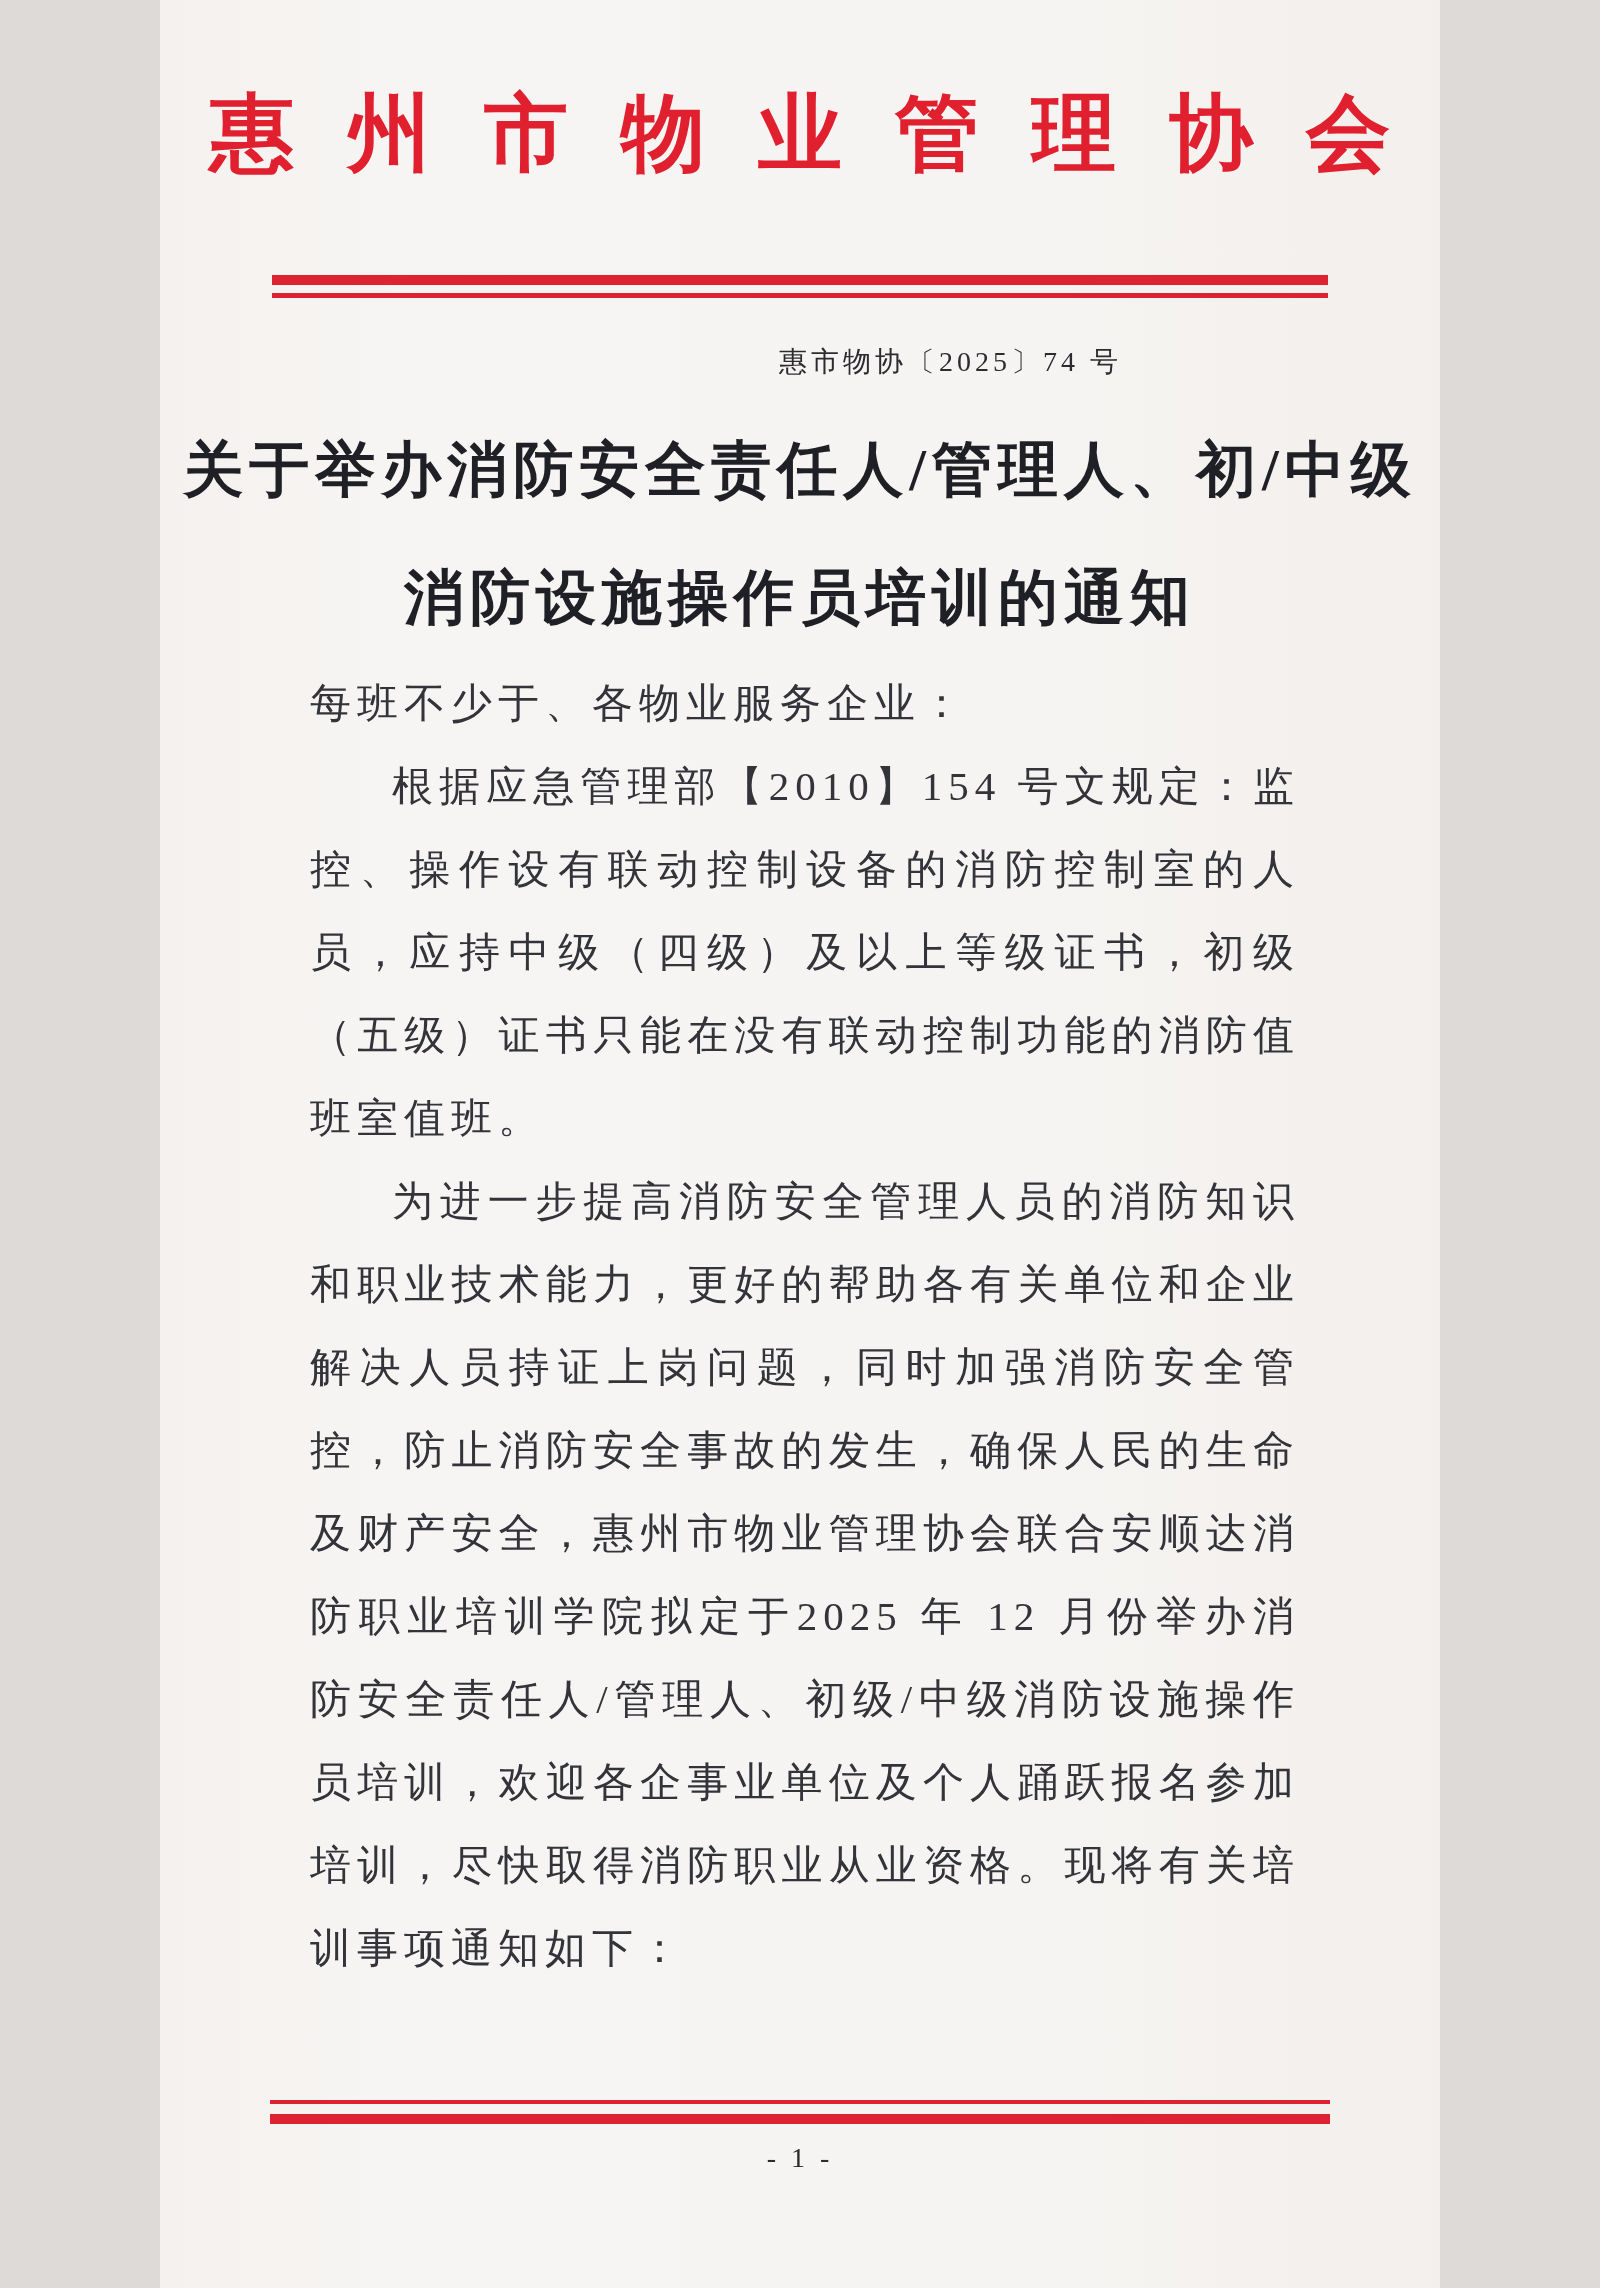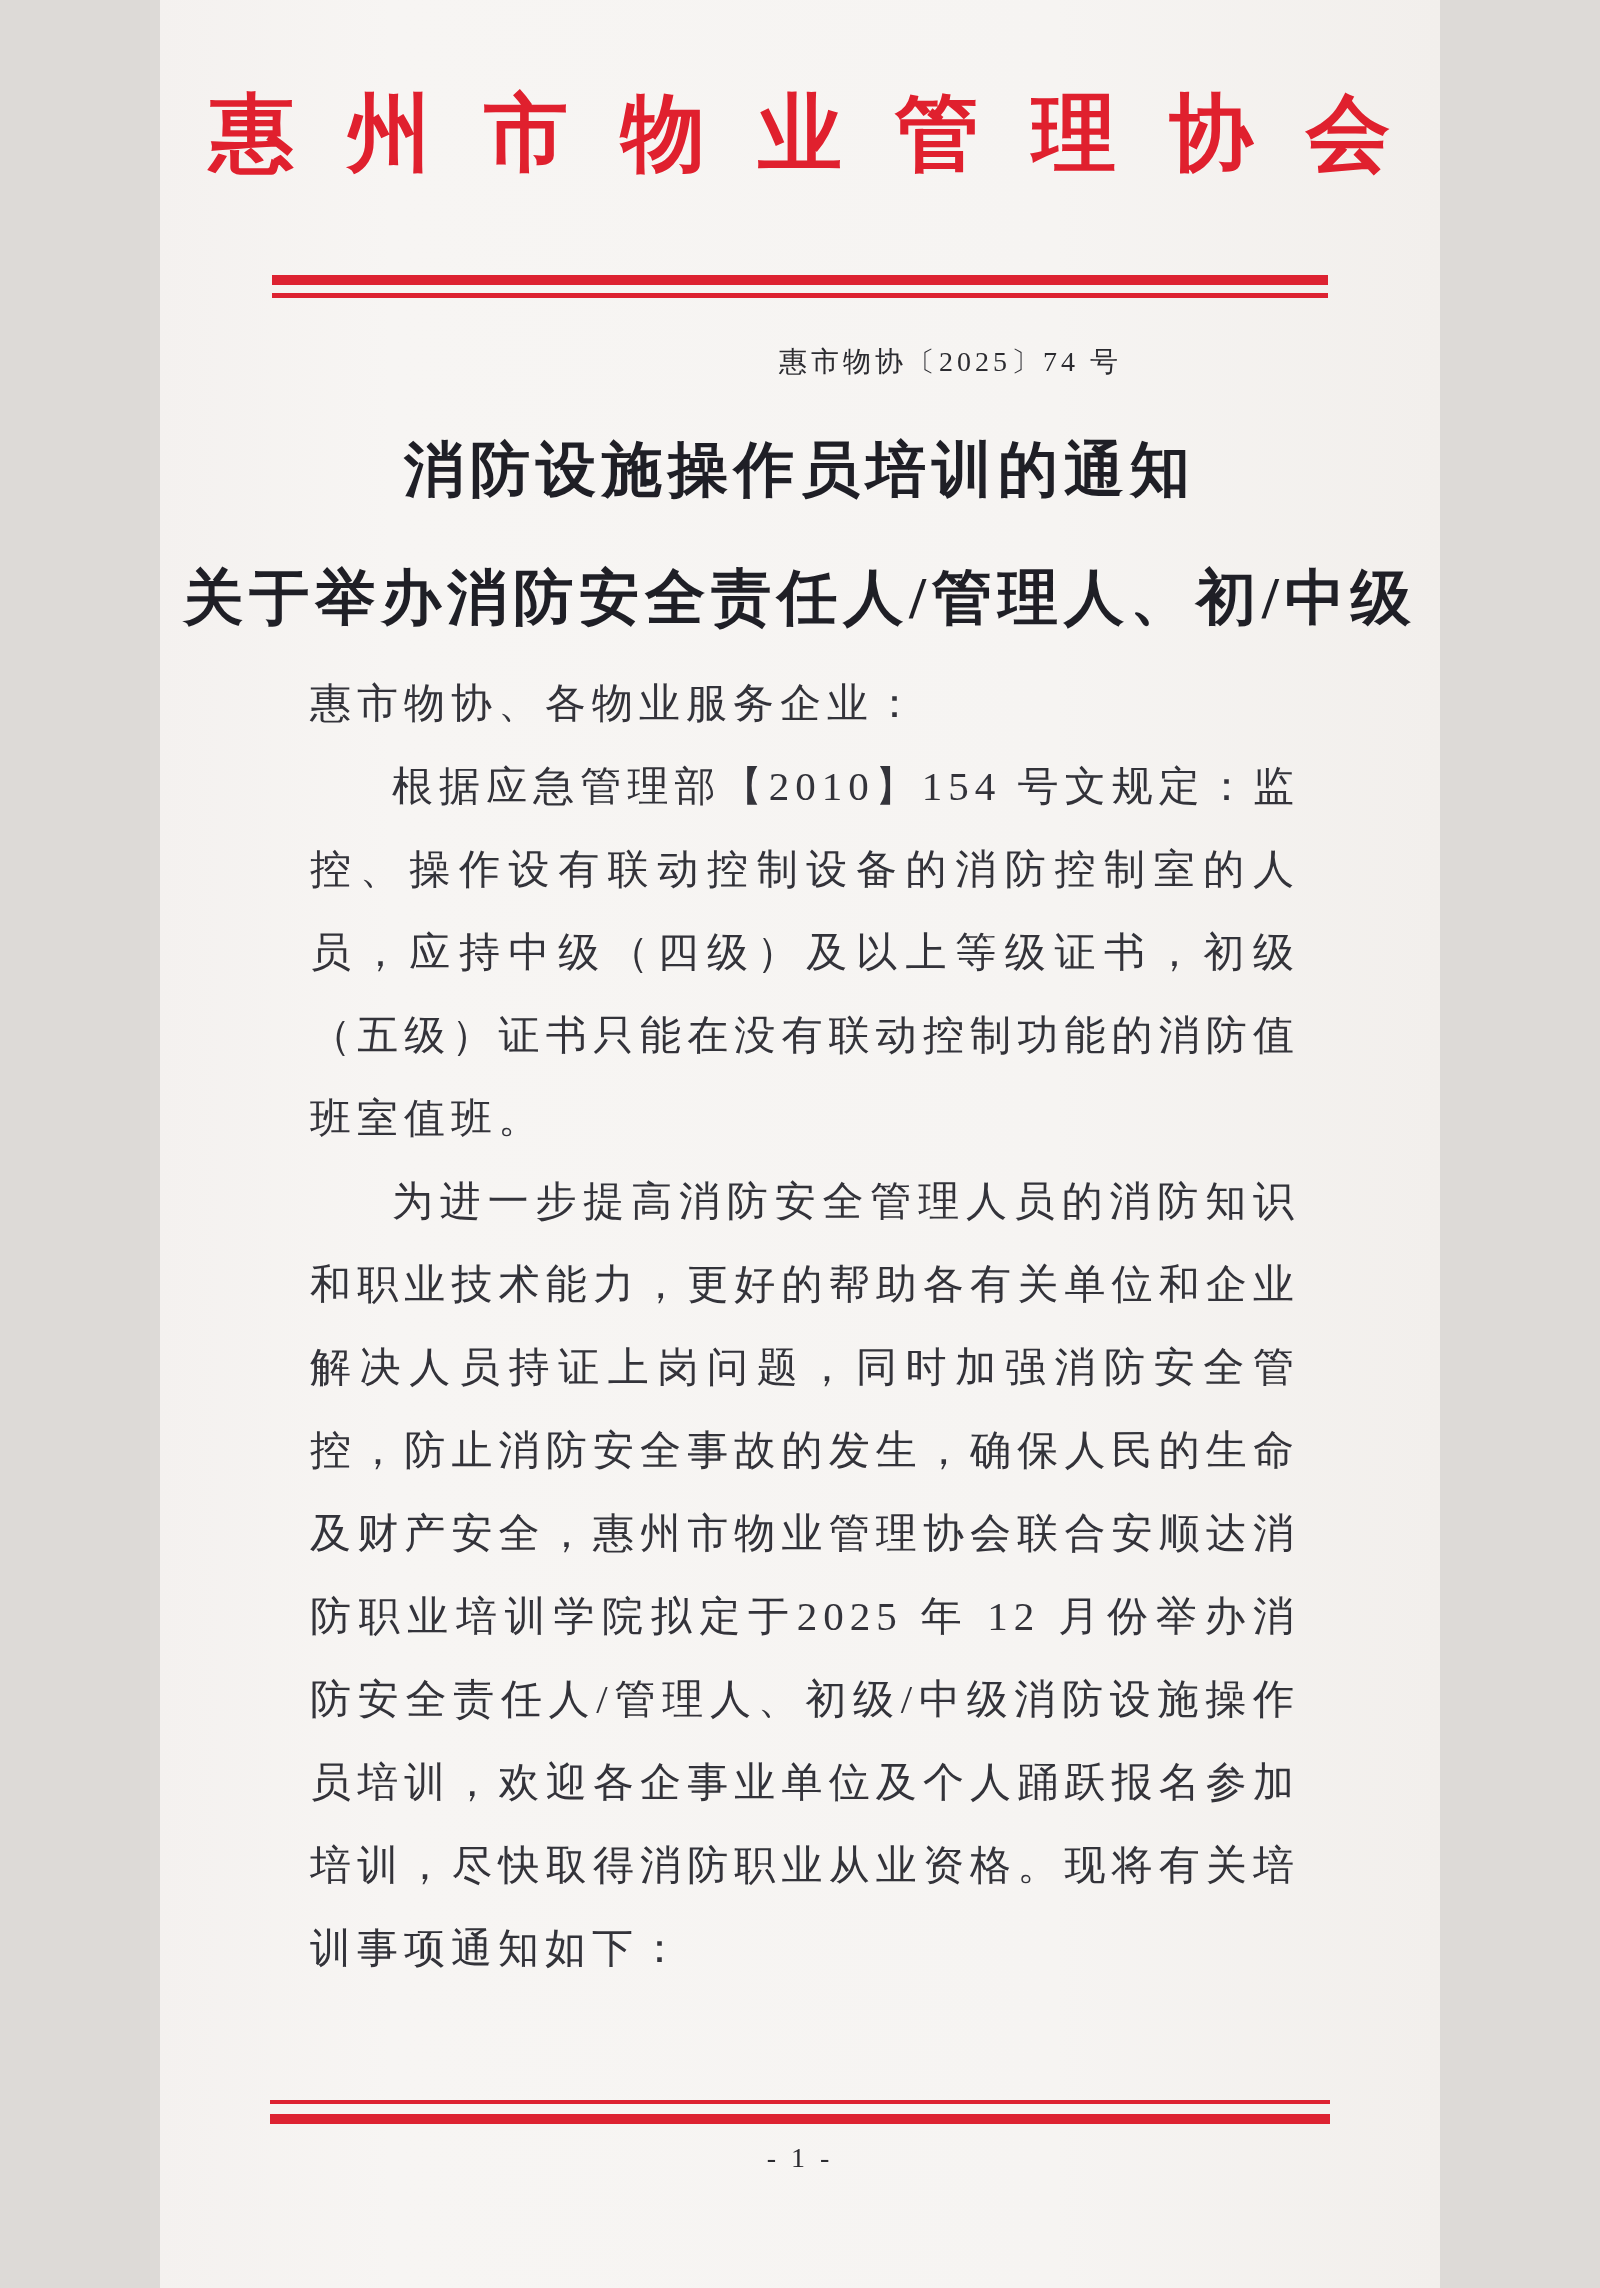--- a/index.html
+++ b/index.html
@@ -88,26 +88,26 @@
   <div class="org-name">惠 州 市 物 业 管 理 协 会</div>
 
   <div class="rule-top">
     <div class="rule-thick"></div>
     <div class="rule-thin"></div>
   </div>
 
   <div class="doc-number">惠市物协〔2025〕74 号</div>
 
   <h1 class="title">
+    <span class="title-line">关于举办消防安全责任人/管理人、初/中级</span>
     <span class="title-line">消防设施操作员培训的通知</span>
-    <span class="title-line">关于举办消防安全责任人/管理人、初/中级</span>
   </h1>
 
   <div class="body">
-    <p class="salutation">惠市物协、各物业服务企业：</p>
+    <p class="salutation">每班不少于、各物业服务企业：</p>
     <p class="para">根据应急管理部【2010】154 号文规定：监控、操作设有联动控制设备的消防控制室的人员，应持中级（四级）及以上等级证书，初级（五级）证书只能在没有联动控制功能的消防值班室值班。</p>
     <p class="para">
       <span>为进一步提高消防安全管理人员的消防知识和职业技术能力，更好的帮助各有关单位和企业解决人员持证上岗问题，同时加强消防安全管控，防止消防安全事故的发生，确保人民的生命及财产安全，惠州市物业管理协会联合安顺达消防职业培训学院拟定于</span><span class="underlined">2025 年 12 月份</span><span>举办消防安全责任人/管理人、初级/中级消防设施操作员培训，欢迎各企事业单位及个人踊跃报名参加培训，尽快取得消防职业从业资格。现将有关培训事项通知如下：</span>
     </p>
   </div>
 
   <div class="rule-bottom">
     <div class="rule-thin"></div>
     <div class="rule-thick"></div>
   </div>

